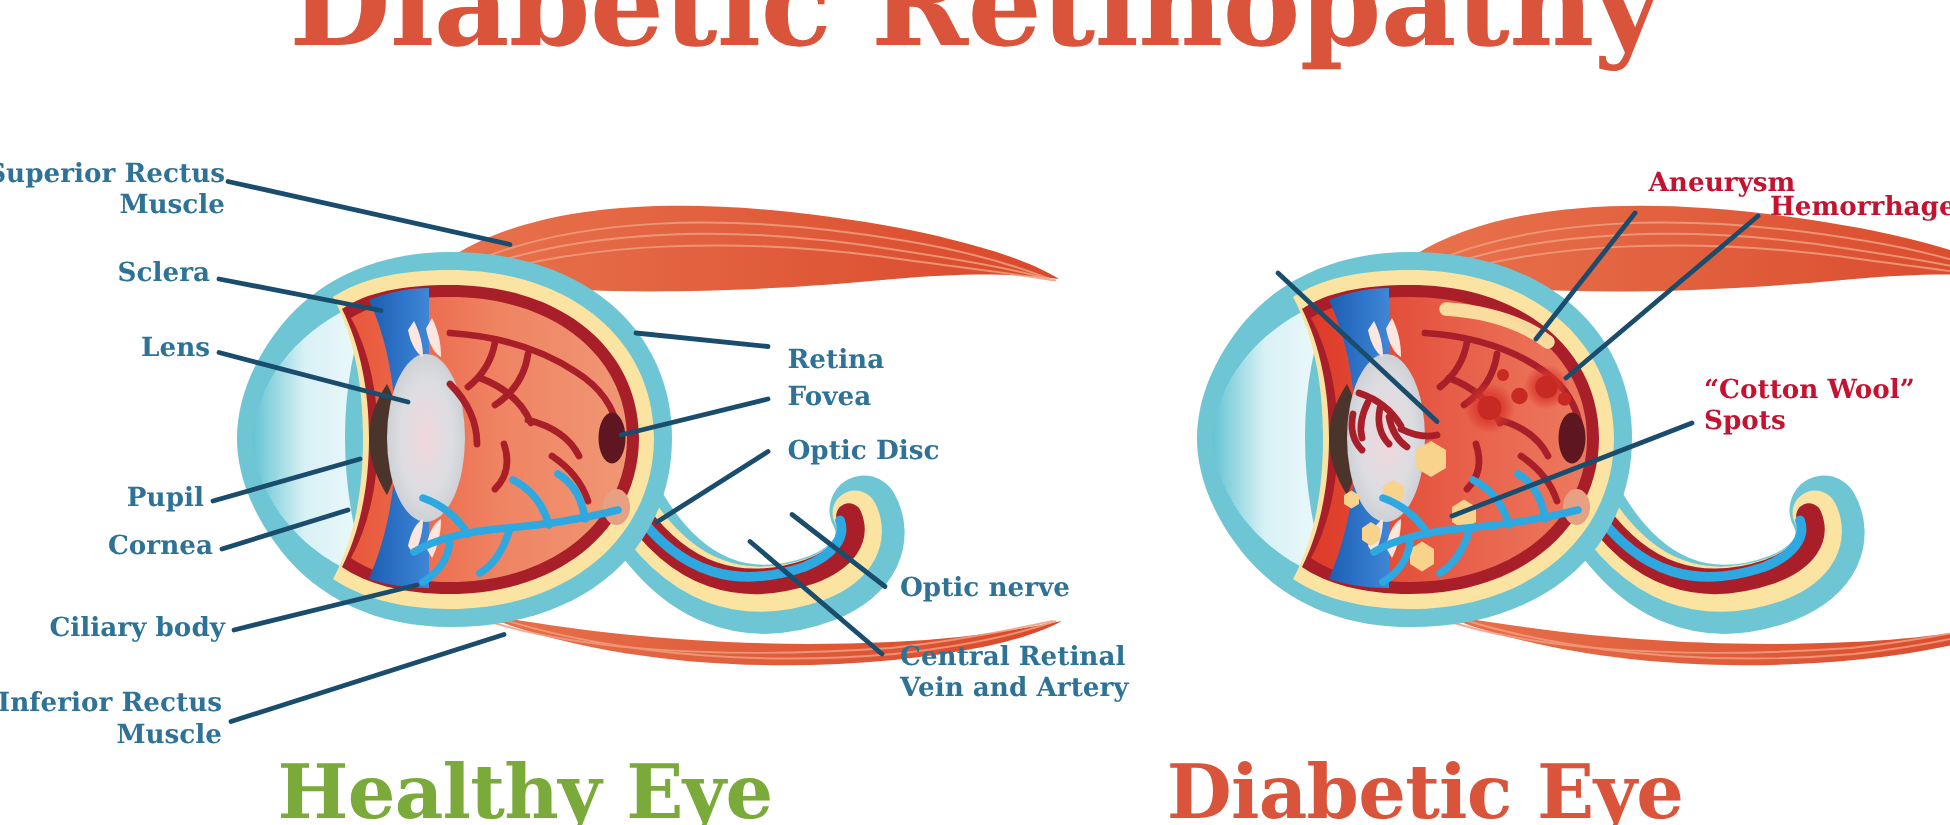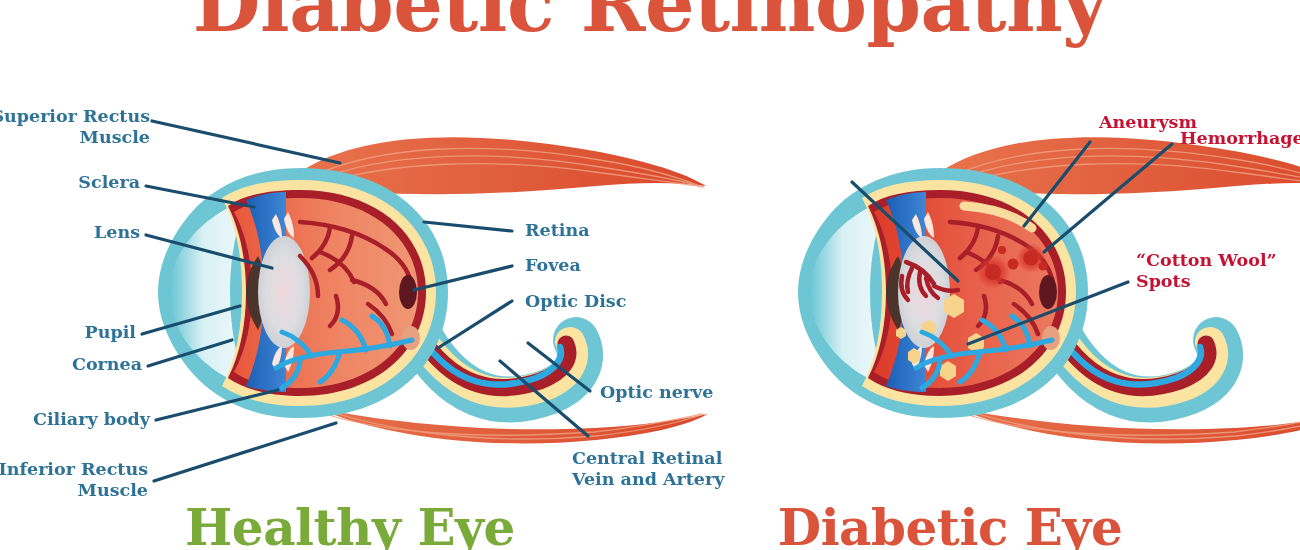--- a/index.html
+++ b/index.html
@@ -340,25 +340,25 @@
   <div class="lbl rt" style="left:-120px; top:106px; width:270px;">Superior Rectus
 Muscle</div>
   <div class="lbl rt" style="left:-120px; top:172px; width:260px;">Sclera</div>
   <div class="lbl rt" style="left:-120px; top:222px; width:260px;">Lens</div>
   <div class="lbl rt" style="left:-124px; top:322px; width:260px;">Pupil</div>
   <div class="lbl rt" style="left:-124px; top:354px; width:266px;">Cornea</div>
   <div class="lbl rt" style="left:-124px; top:409px; width:274px;">Ciliary body</div>
   <div class="lbl rt" style="left:-124px; top:459px; width:272px;">Inferior Rectus
 Muscle</div>
 
-  <div class="lbl lt" style="left:525px; top:220px; width:240px;">Retina</div>
+  <div class="lbl lt" style="left:525px; top:230px; width:240px;">Retina</div>
   <div class="lbl lt" style="left:525px; top:255px; width:240px;">Fovea</div>
   <div class="lbl lt" style="left:525px; top:291px; width:240px;">Optic Disc</div>
   <div class="lbl lt" style="left:600px; top:382px; width:240px;">Optic nerve</div>
-  <div class="lbl lt" style="left:572px; top:428px; width:260px;margin-top:20px;">Central Retinal
+  <div class="lbl lt" style="left:600px; top:428px; width:260px;">Central Retinal
 Vein and Artery</div>
 
   <div class="lbl red lt" style="left:1099px; top:112px; width:200px;">Aneurysm</div>
   <div class="lbl red lt" style="left:1180px; top:128px; width:200px;">Hemorrhages</div>
   <div class="lbl red lt" style="left:1136px; top:250px; width:200px;">“Cotton Wool”
 Spots</div>
 
 </div>
 
 </body></html>

